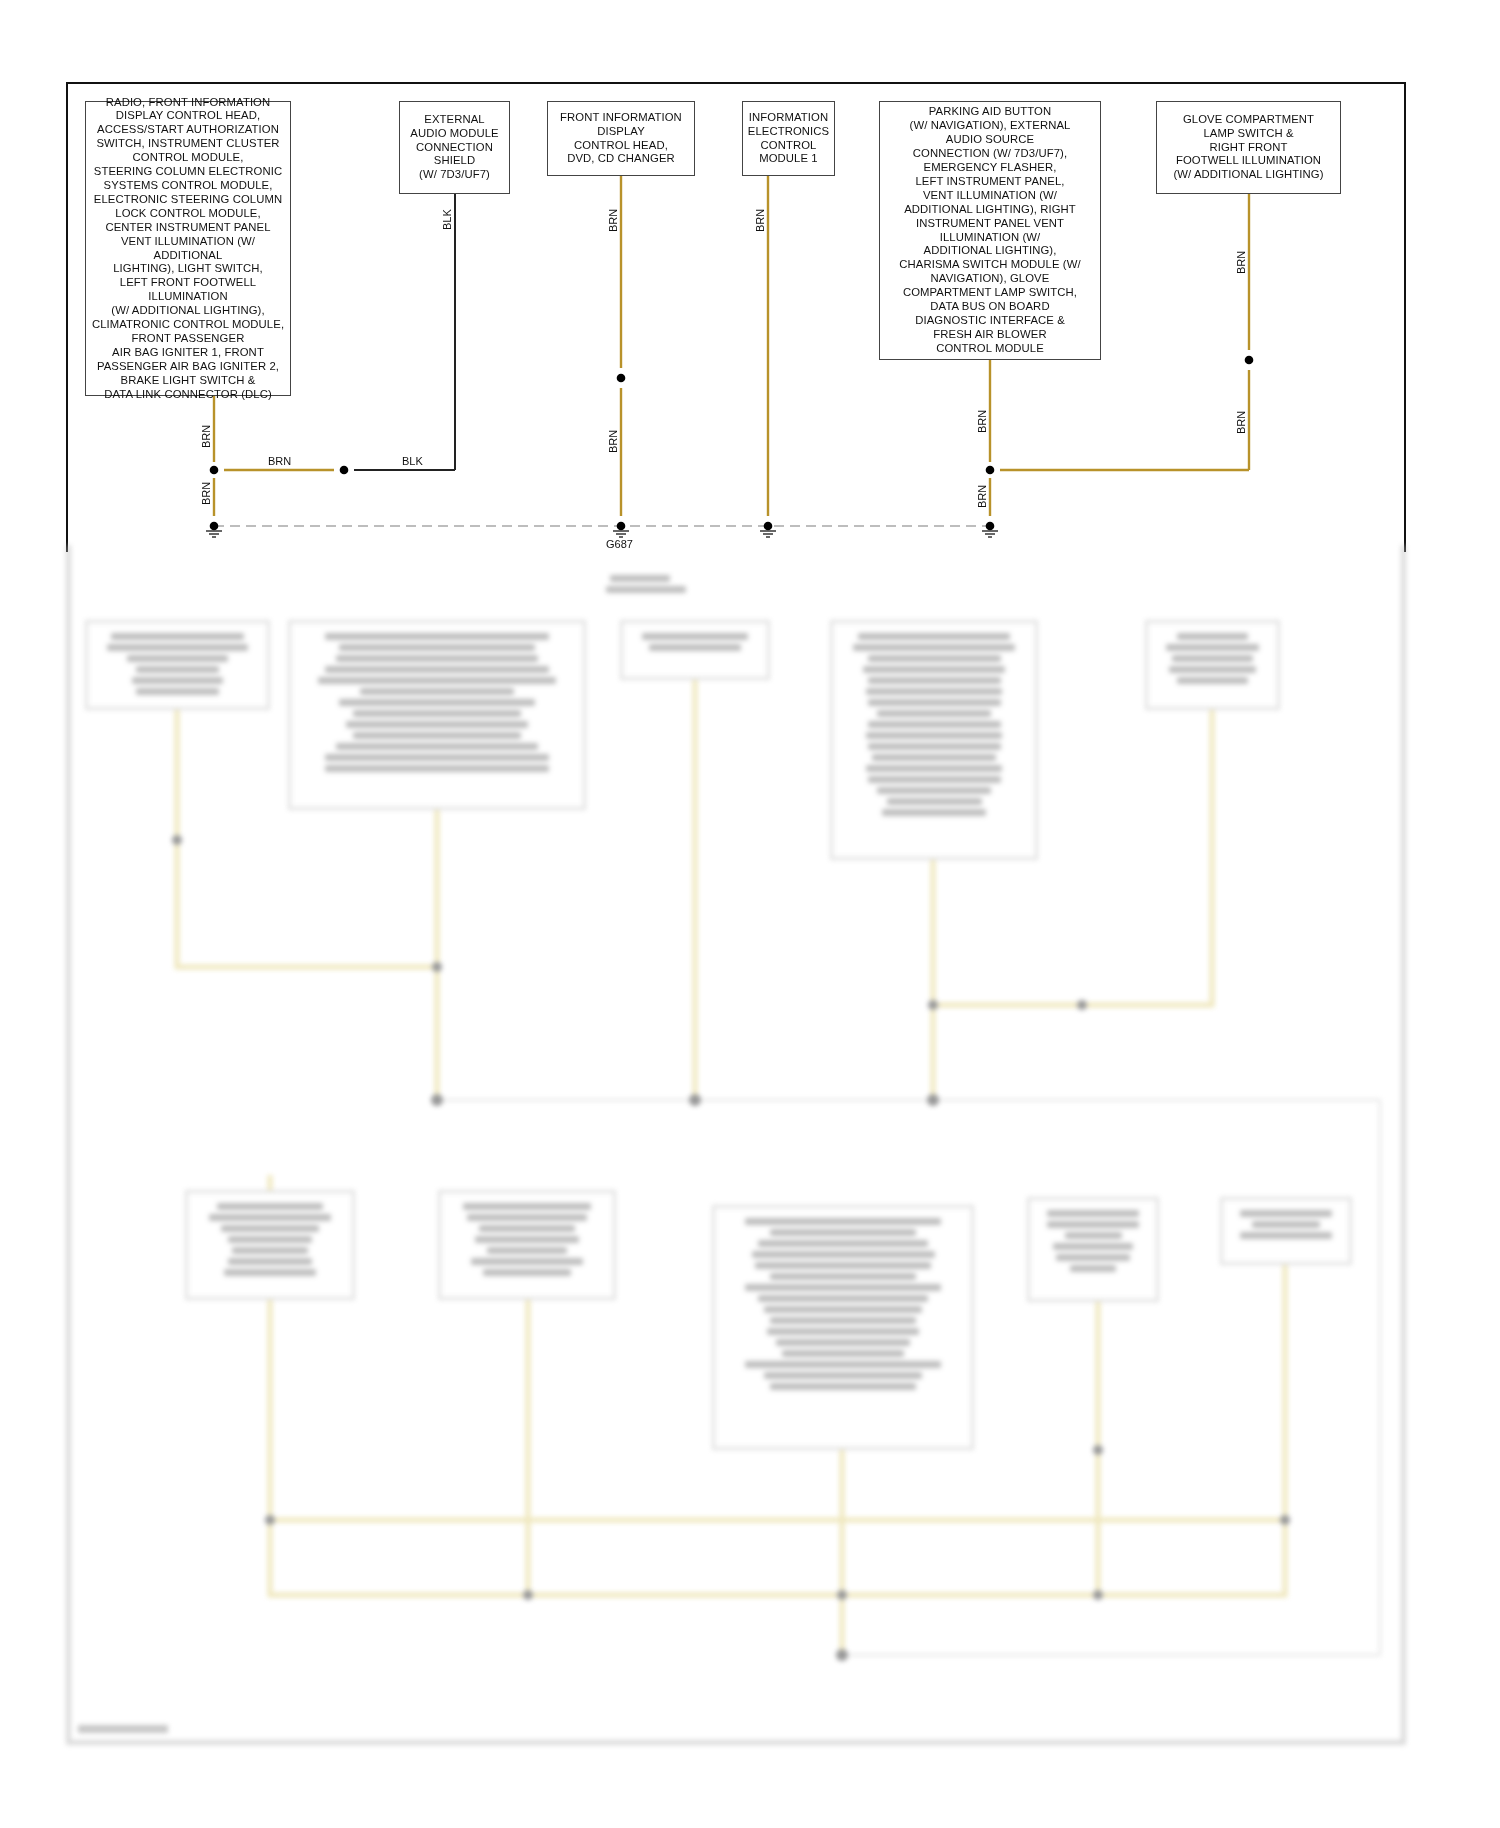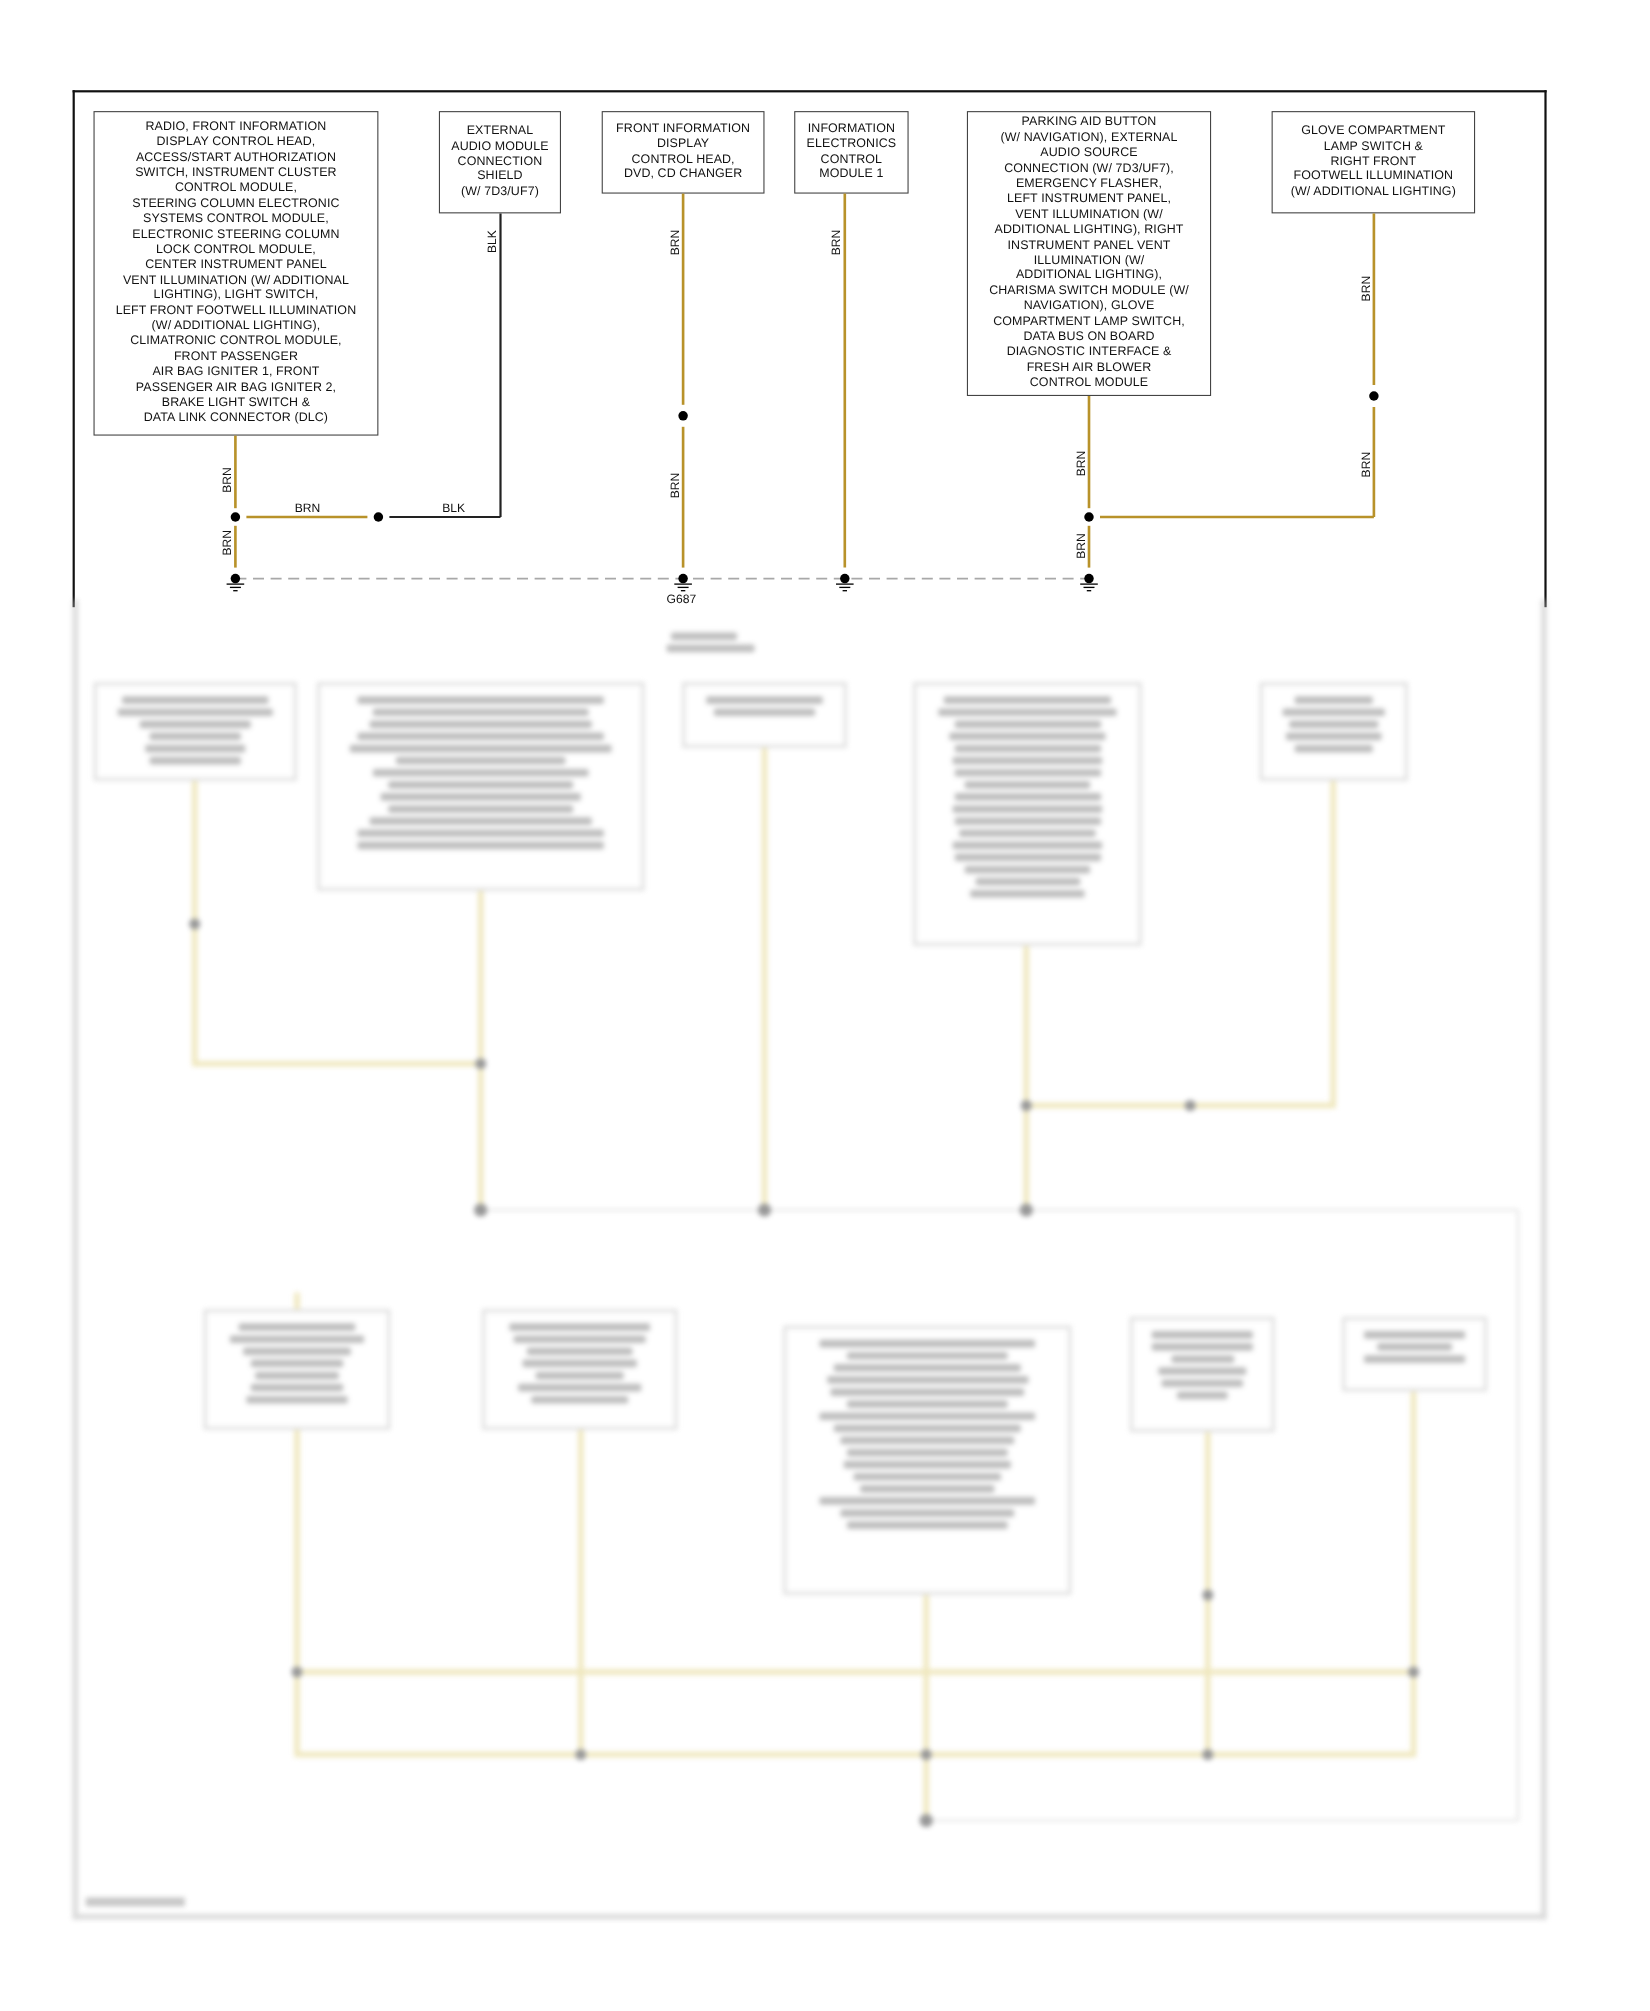--- a/index.html
+++ b/index.html
@@ -13,21 +13,21 @@
   .lower .frame2{position:absolute;left:66px;top:0;width:1340px;height:1200px;border:5px solid #bdbdbd;border-top:none;box-sizing:border-box;}
   .lbox{position:absolute;border:3px solid #c9c9c9;background:#fff;box-sizing:border-box;padding:6px;}
   .lbox .ln{height:7px;background:#8a8a8a;margin:4px auto;border-radius:2px;}
   .foot{position:absolute;left:78px;top:1180px;width:90px;height:8px;background:#999;}
 </style>
 </head>
 <body>
 
 <div class="frame"></div>
 
-<div class="box" style="left:85px;top:101px;width:259px;height:295px;">RADIO, FRONT INFORMATION
+<div class="box" style="left:85px;top:101px;width:206px;height:295px;">RADIO, FRONT INFORMATION
 DISPLAY CONTROL HEAD,
 ACCESS/START AUTHORIZATION
 SWITCH, INSTRUMENT CLUSTER
 CONTROL MODULE,
 STEERING COLUMN ELECTRONIC
 SYSTEMS CONTROL MODULE,
 ELECTRONIC STEERING COLUMN
 LOCK CONTROL MODULE,
 CENTER INSTRUMENT PANEL
 VENT ILLUMINATION (W/ ADDITIONAL
@@ -42,21 +42,21 @@
 DATA LINK CONNECTOR (DLC)</div>
 <div class="box" style="left:399px;top:101px;width:111px;height:93px;">EXTERNAL
 AUDIO MODULE
 CONNECTION
 SHIELD
 (W/ 7D3/UF7)</div>
 <div class="box" style="left:547px;top:101px;width:148px;height:75px;">FRONT INFORMATION
 DISPLAY
 CONTROL HEAD,
 DVD, CD CHANGER</div>
-<div class="box" style="left:722px;top:101px;width:104px;height:75px;">INFORMATION
+<div class="box" style="left:742px;top:101px;width:93px;height:75px;">INFORMATION
 ELECTRONICS
 CONTROL
 MODULE 1</div>
 <div class="box" style="left:879px;top:101px;width:222px;height:259px;">PARKING AID BUTTON
 (W/ NAVIGATION), EXTERNAL
 AUDIO SOURCE
 CONNECTION (W/ 7D3/UF7),
 EMERGENCY FLASHER,
 LEFT INSTRUMENT PANEL,
 VENT ILLUMINATION (W/

